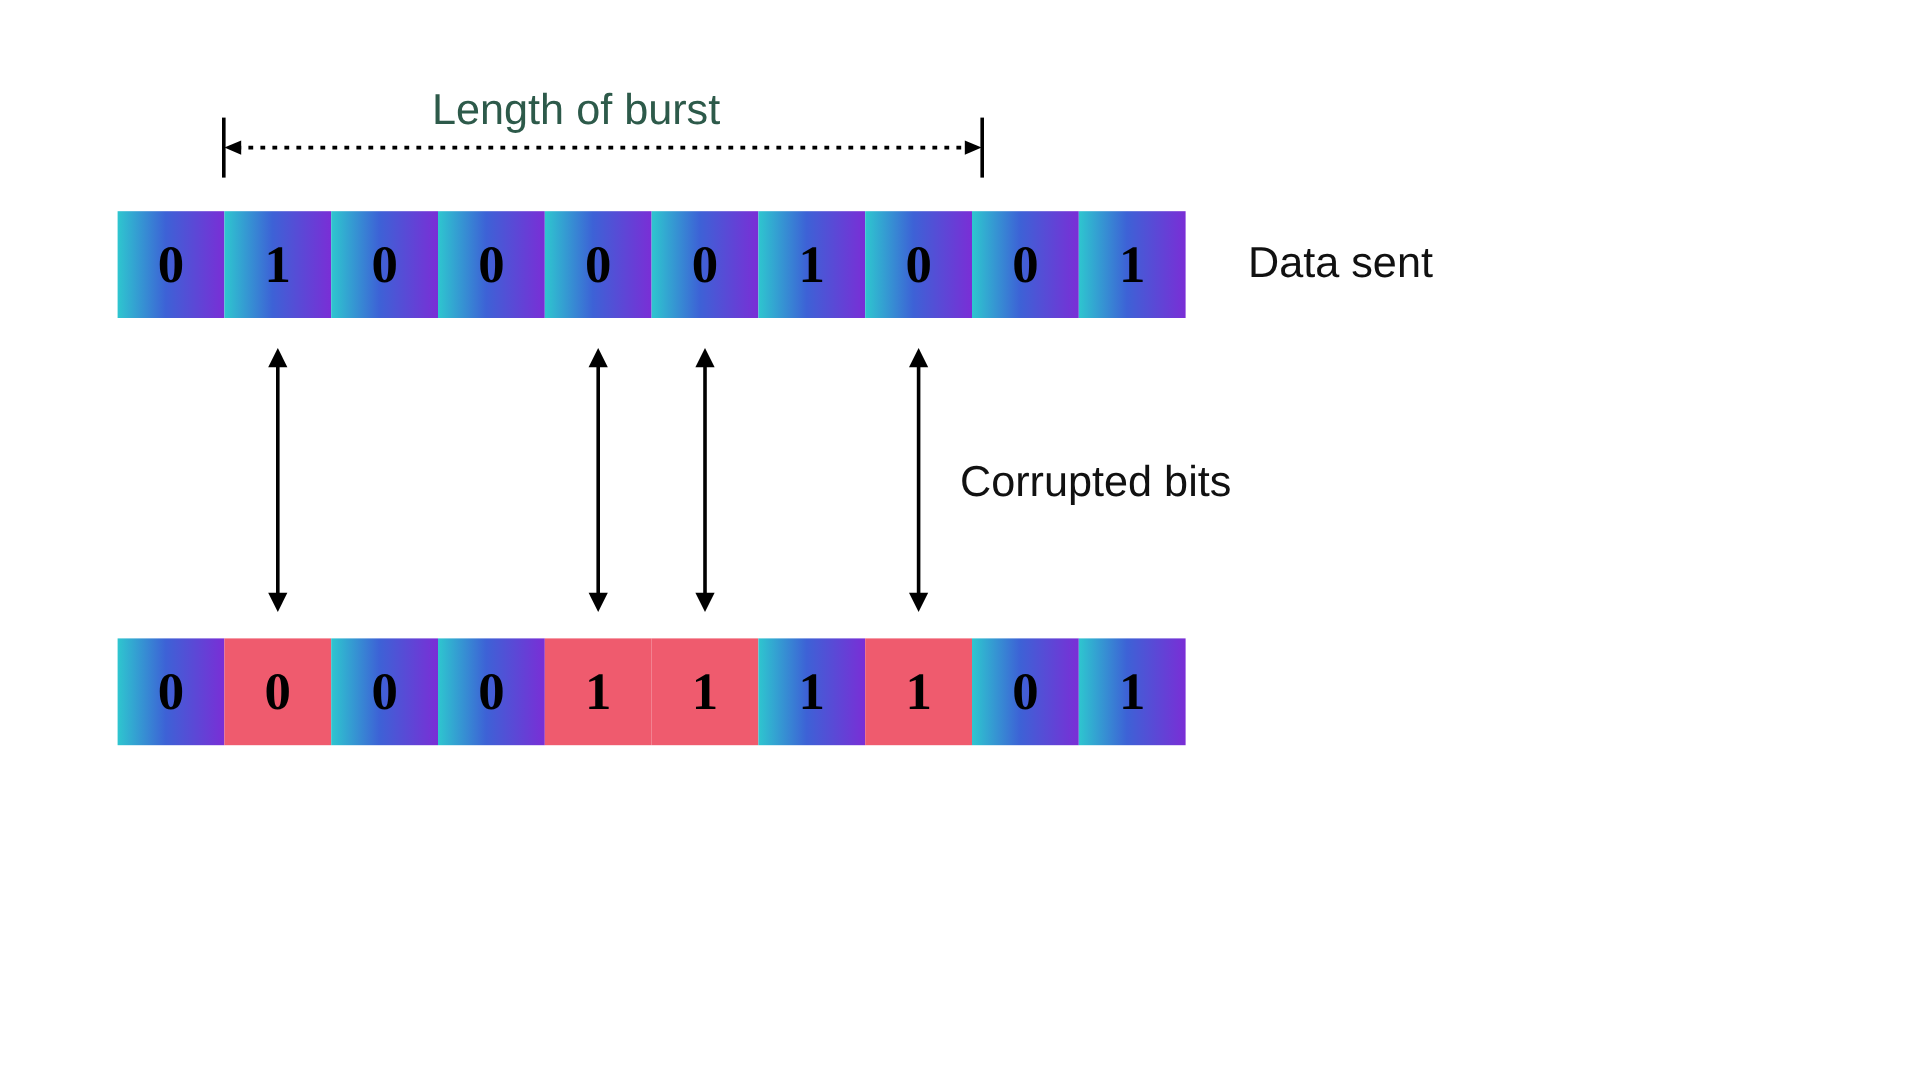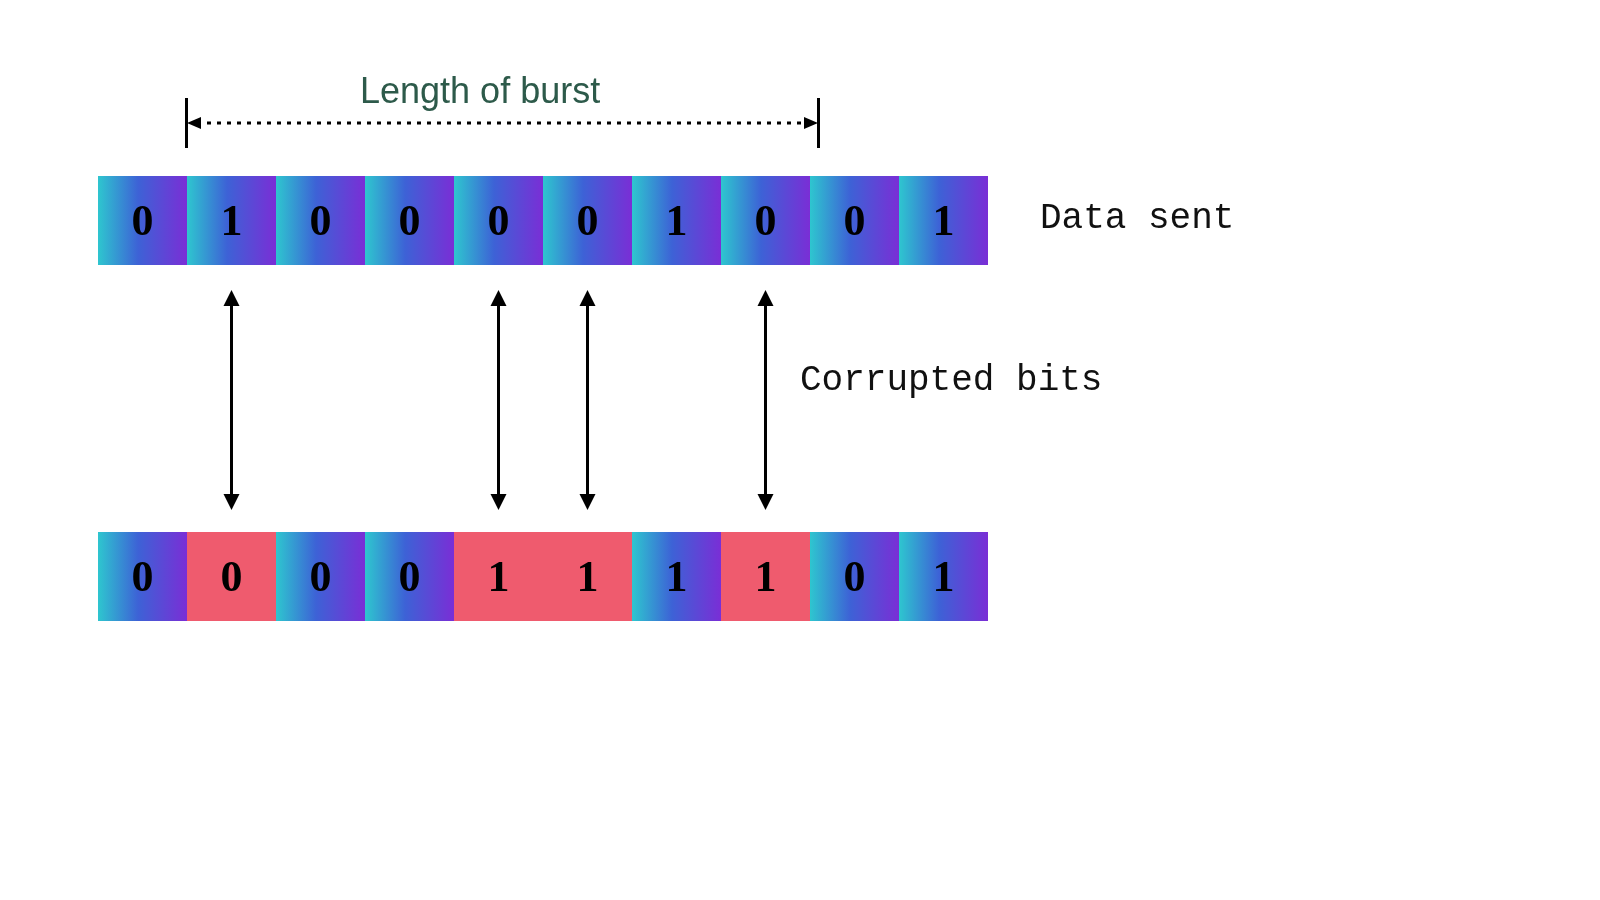--- a/index.html
+++ b/index.html
@@ -1,20 +1,20 @@
 <!DOCTYPE html>
 <html><head>
 <meta charset="utf-8">
 <style>
   html,body{margin:0;padding:0;width:1600px;height:900px;background:#fff;font-family:"Segoe UI",Arial,sans-serif;}
   .stage{position:relative;width:1600px;height:900px;}
   .cell{position:absolute;width:89px;height:89px;display:flex;align-items:center;justify-content:center;font-size:44px;font-weight:700;color:#000;font-family:Georgia,"Times New Roman",serif;}
   .cell.normal{background:linear-gradient(90deg,#2ec6cf 0%,#3d62d6 45%,#7a2ed6 100%);}
   .cell.error{background:#ef5b6e;}
-  .label{position:absolute;font-size:36px;color:#111;font-family:Liberation Mono, monospace;}
+  .label{position:absolute;font-size:36px;color:#111;}
   .burst-label{position:absolute;font-size:36px;color:#2d5a4a;}
   .tick{position:absolute;width:3px;height:50px;background:#000;}
 </style>
 </head>
 <body>
 <div class="stage">
 
 <div class="burst-label" style=";left:360px;top:70px">Length of burst</div>
 
 <div class="tick" style=";left:185px;top:98px"></div>
@@ -68,15 +68,15 @@
         <polygon points="587.5,510 579.5,494 595.5,494" fill="#000"></polygon>
       </g>
       <g>
         <line x1="765.5" y1="302" x2="765.5" y2="498" stroke="#000" stroke-width="3"></line>
         <polygon points="765.5,290 757.5,306 773.5,306" fill="#000"></polygon>
         <polygon points="765.5,510 757.5,494 773.5,494" fill="#000"></polygon>
       </g>
     </svg>
 
 <div class="label" style=";left:1040px;top:198px">Data sent</div>
-<div class="label" style=";left:800px;top:360px">Corrupted bits</div>
+<div class="label" style=";left:800px;top:380px">Corrupted bits</div>
 
 </div>
 
 </body></html>

